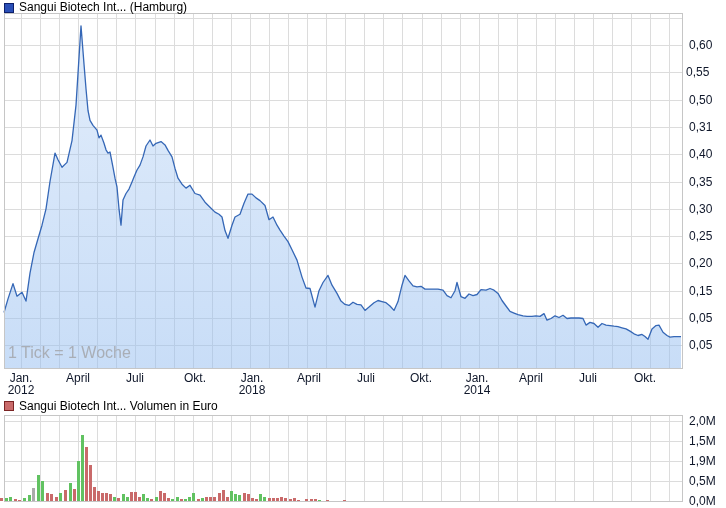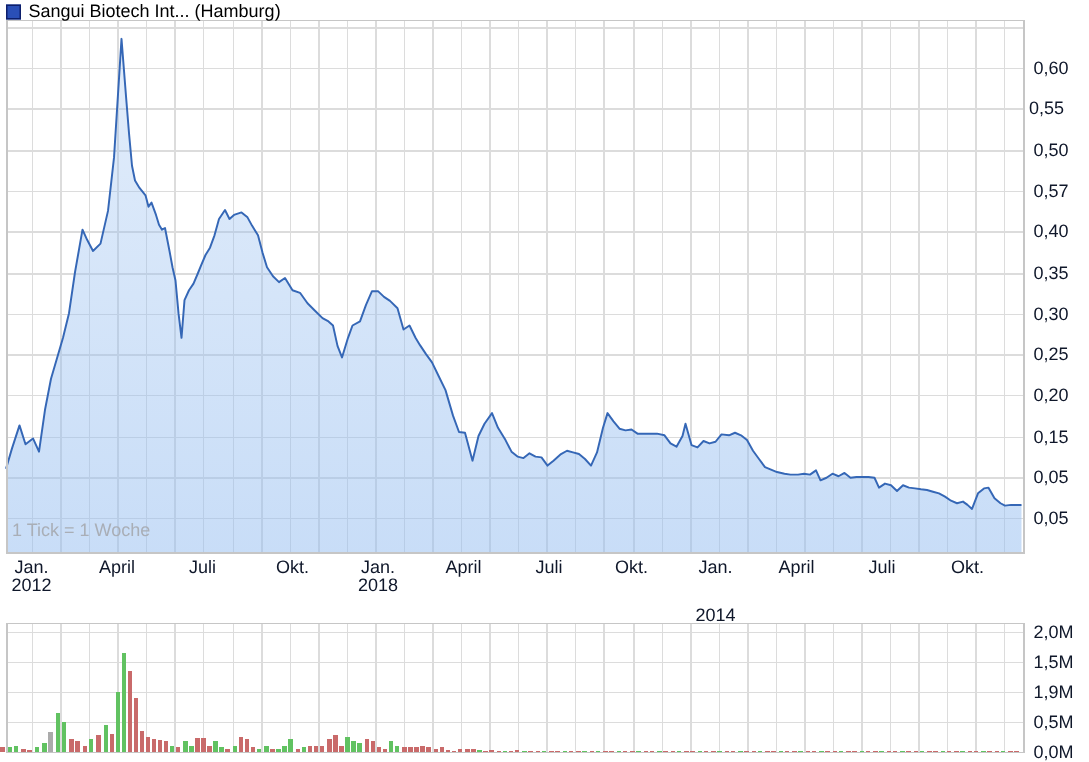--- a/index.html
+++ b/index.html
@@ -18,21 +18,21 @@
   }
   .legend .swatch{
     display:inline-block;width:8px;height:8px;
     border-style:solid;border-width:1px;
   }
   .tick-label{
     position:absolute;font-size:12px;color:#0f172a;line-height:12px;white-space:nowrap;
   }
   .x-label{text-align:center;}
   .annotation{
-    position:absolute;font-size:12px;color:#a9aeb6;line-height:12px;white-space:nowrap;
+    position:absolute;font-size:16px;color:#a9aeb6;line-height:12px;white-space:nowrap;
   }
   svg{position:absolute;left:0;top:0;}
 </style>
 </head>
 <body>
 
 <div class="stage">
 
   <svg id="chart-svg" width="726" height="508" viewBox="0 0 726 508">
       <defs>
@@ -290,26 +290,30 @@
       <rect x="4.5" y="415.5" width="678" height="86" fill="none" stroke="#c6c6c6" stroke-width="1" shape-rendering="crispEdges"></rect>
     </svg>
 
   <div class="legend" style="left:4px;top:1px;align-items:flex-end;">
     <span class="swatch" id="price-swatch" style="background: rgb(42, 79, 183); border-color: rgb(13, 31, 107);"></span>
     <span>Sangui Biotech Int... (Hamburg)</span>
   </div>
 
   <div class="annotation" style="left:8px;top:347px;">1 Tick = 1 Woche</div>
 
+  <div class="legend" style="left:4px;top:400px;">
+    <span class="swatch" id="vol-swatch" style="background: rgb(201, 106, 106); border-color: rgb(122, 36, 36);"></span>
+    <span>Sangui Biotech Int... Volumen in Euro</span>
+  </div>
 
   <div id="labels-layer">
       <div class="tick-label" style="left: 689px; top: 39px;">0,60</div>
       <div class="tick-label" style="left: 686px; top: 66px;">0,55</div>
       <div class="tick-label" style="left: 689px; top: 94px;">0,50</div>
-      <div class="tick-label" style="left: 689px; top: 121px;">0,57</div>
+      <div class="tick-label" style="left: 689px; top: 121px;">0,31</div>
       <div class="tick-label" style="left: 689px; top: 148px;">0,40</div>
       <div class="tick-label" style="left: 689px; top: 176px;">0,35</div>
       <div class="tick-label" style="left: 689px; top: 203px;">0,30</div>
       <div class="tick-label" style="left: 689px; top: 230px;">0,25</div>
       <div class="tick-label" style="left: 689px; top: 257px;">0,20</div>
       <div class="tick-label" style="left: 689px; top: 285px;">0,15</div>
       <div class="tick-label" style="left: 689px; top: 312px;">0,05</div>
       <div class="tick-label" style="left: 689px; top: 339px;">0,05</div>
       <div class="tick-label" style="left: 689px; top: 415px;">2,0M</div>
       <div class="tick-label" style="left: 689px; top: 435px;">1,5M</div>
@@ -320,18 +324,18 @@
       <div class="tick-label x-label" style="left: -4px; top: 384px; width: 50px;">2012</div>
       <div class="tick-label x-label" style="left: 53px; top: 372px; width: 50px;">April</div>
       <div class="tick-label x-label" style="left: 110px; top: 372px; width: 50px;">Juli</div>
       <div class="tick-label x-label" style="left: 170px; top: 372px; width: 50px;">Okt.</div>
       <div class="tick-label x-label" style="left: 227px; top: 372px; width: 50px;">Jan.</div>
       <div class="tick-label x-label" style="left: 227px; top: 384px; width: 50px;">2018</div>
       <div class="tick-label x-label" style="left: 284px; top: 372px; width: 50px;">April</div>
       <div class="tick-label x-label" style="left: 341px; top: 372px; width: 50px;">Juli</div>
       <div class="tick-label x-label" style="left: 396px; top: 372px; width: 50px;">Okt.</div>
       <div class="tick-label x-label" style="left: 452px; top: 372px; width: 50px;">Jan.</div>
-      <div class="tick-label x-label" style="left: 452px; top: 384px; width: 50px; margin-top: 20px;">2014</div>
+      <div class="tick-label x-label" style="left: 452px; top: 384px; width: 50px;">2014</div>
       <div class="tick-label x-label" style="left: 506px; top: 372px; width: 50px;">April</div>
       <div class="tick-label x-label" style="left: 563px; top: 372px; width: 50px;">Juli</div>
       <div class="tick-label x-label" style="left: 620px; top: 372px; width: 50px;">Okt.</div>
     </div>
 </div>
 
 </body></html>

